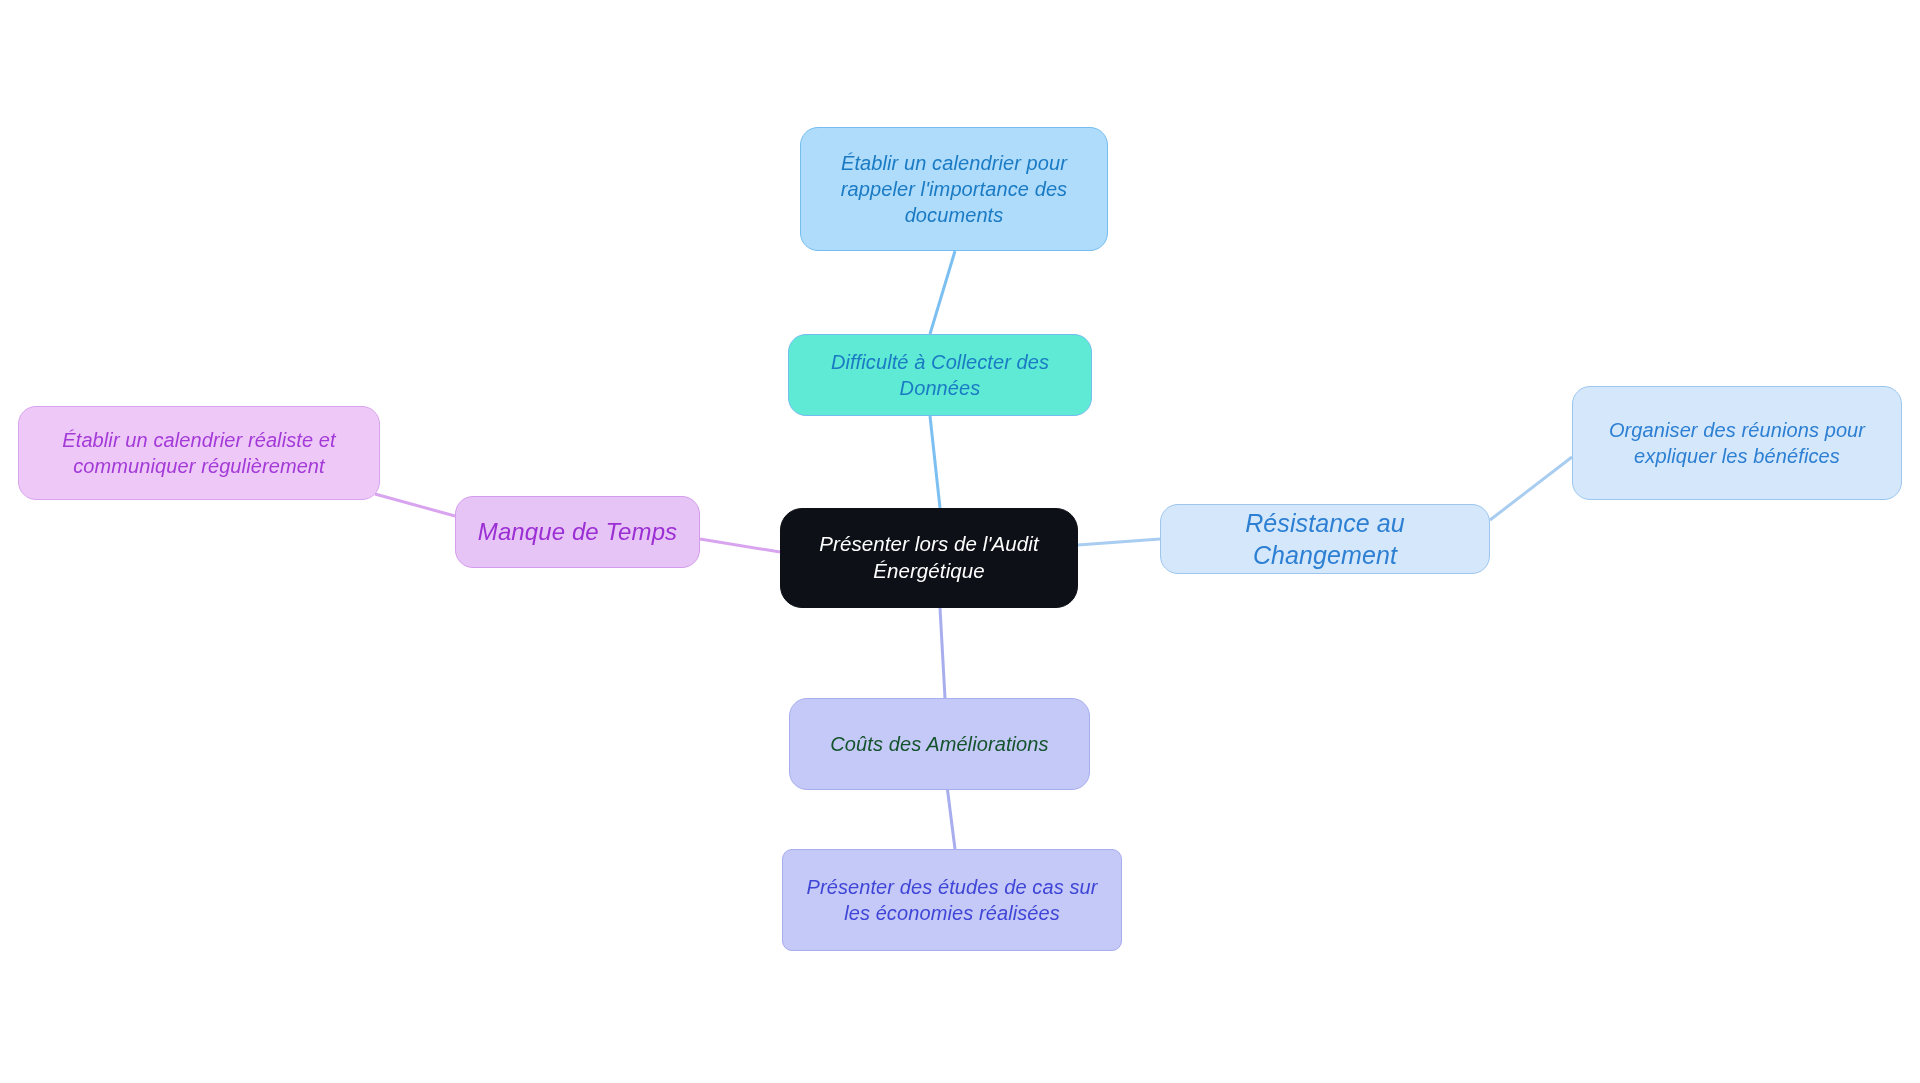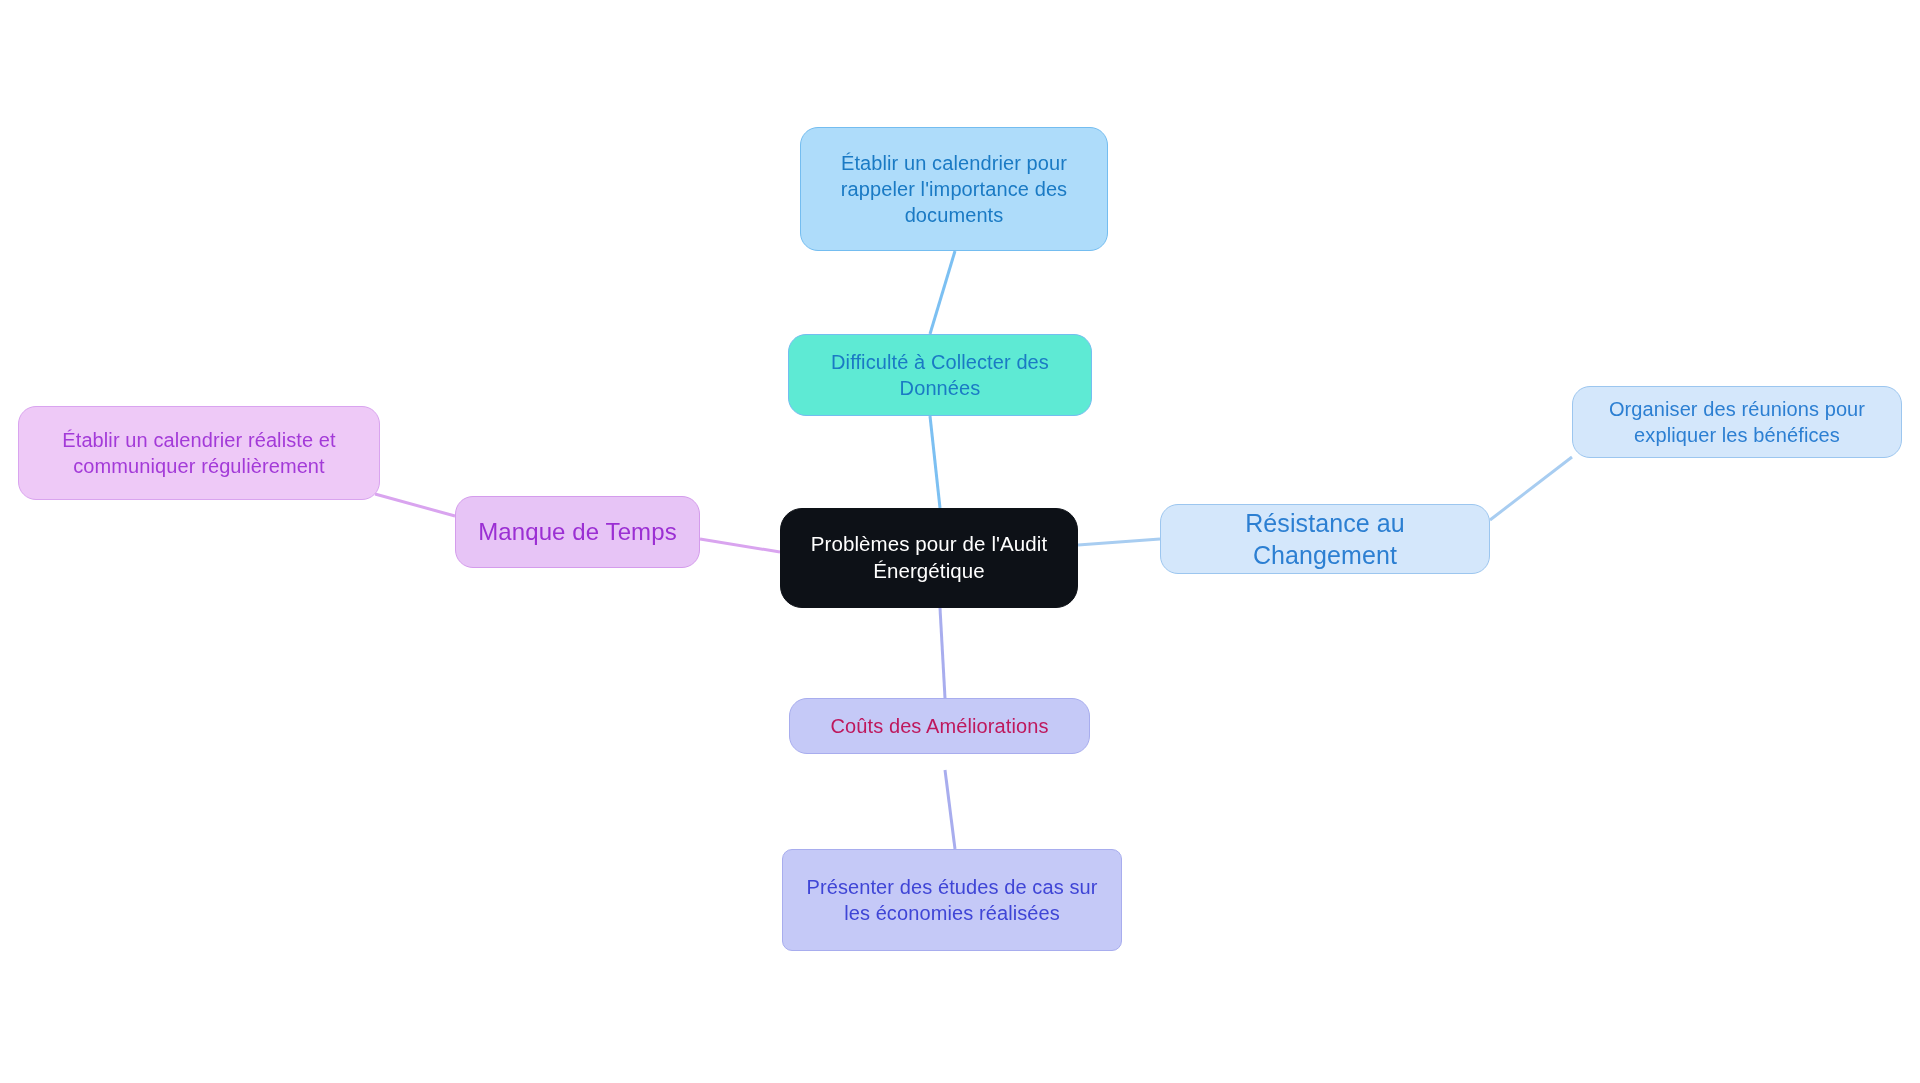--- a/index.html
+++ b/index.html
@@ -36,20 +36,21 @@
     align-items: center;
     justify-content: center;
     text-align: center;
     border-radius: 18px;
     border-style: solid;
     border-width: 1.5px;
     line-height: 1.30;
     letter-spacing: 0.1px;
     padding: 22px 14px;
     white-space: pre-line;
+    font-style: italic;
   }
 
   
   .node-root {
     left: 780px;
     top: 508px;
     width: 298px;
     height: 100px;
     background: #0d1117;
     border-color: #0d1117;
@@ -88,21 +89,21 @@
     height: 70px;
     background: #d4e7fb;
     border-color: #9cc6ef;
     color: #2c7fd2;
     font-size: 25px;
   }
   .node-reunions {
     left: 1572px;
     top: 386px;
     width: 330px;
-    height: 72px;
+    height: 114px;
     background: #d4e7fb;
     border-color: #9cc6ef;
     color: #2c7fd2;
     font-size: 20px;
   }
 
   
   .node-temps {
     left: 455px;
     top: 496px;
@@ -122,24 +123,24 @@
     border-color: #d9a4ef;
     color: #a33ad8;
     font-size: 20px;
   }
 
   
   .node-couts {
     left: 789px;
     top: 698px;
     width: 301px;
-    height: 56px;
+    height: 92px;
     background: #c5c9f7;
     border-color: #a8adee;
-    color: #be185d;
+    color: #14532d;
     font-size: 20px;
   }
   .node-etudes {
     left: 782px;
     top: 849px;
     width: 340px;
     height: 102px;
     background: #c5c9f7;
     border-color: #a8adee;
     color: #3f45d6;
@@ -172,21 +173,21 @@
   </svg>
 
   <div class="node node-calendrier-doc">Établir un calendrier pour rappeler l'importance des documents</div>
 
   <div class="node node-collecte">Difficulté à Collecter des Données</div>
 
   <div class="node node-calendrier-realiste">Établir un calendrier réaliste et communiquer régulièrement</div>
 
   <div class="node node-temps">Manque de Temps</div>
 
-  <div class="node node-root">Problèmes pour de l'Audit Énergétique</div>
+  <div class="node node-root">Présenter lors de l'Audit Énergétique</div>
 
   <div class="node node-resistance">Résistance au Changement</div>
 
   <div class="node node-reunions">Organiser des réunions pour expliquer les bénéfices</div>
 
   <div class="node node-couts">Coûts des Améliorations</div>
 
   <div class="node node-etudes">Présenter des études de cas sur les économies réalisées</div>
 
 </div>

